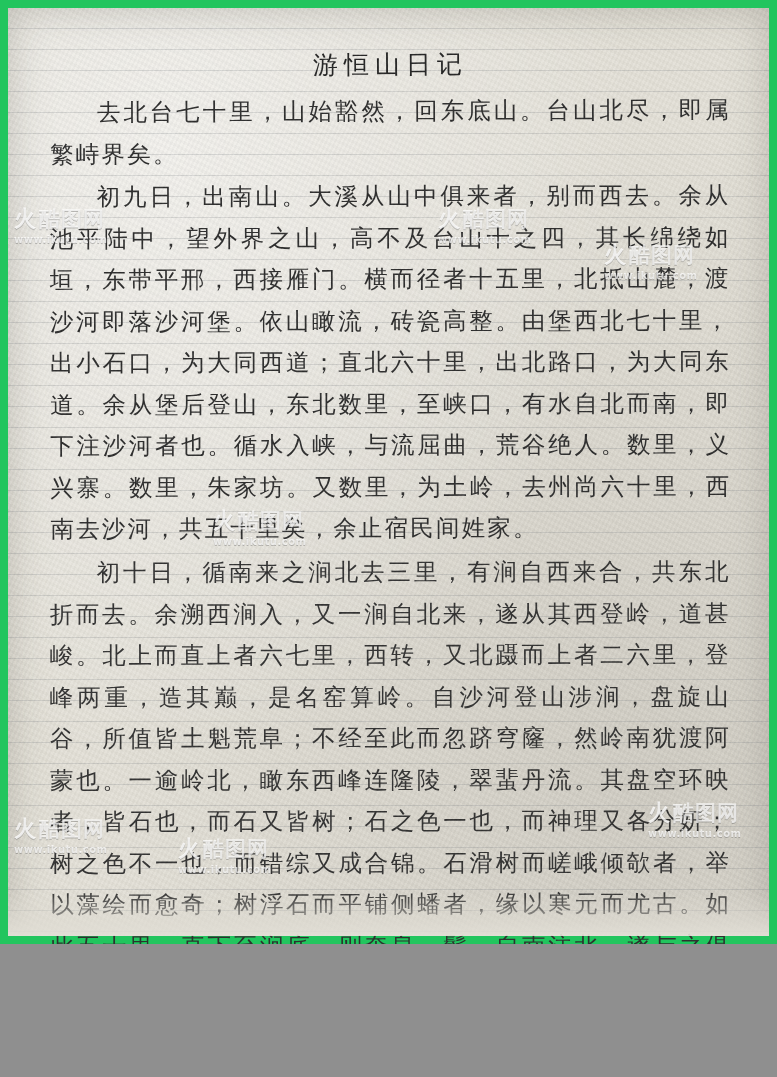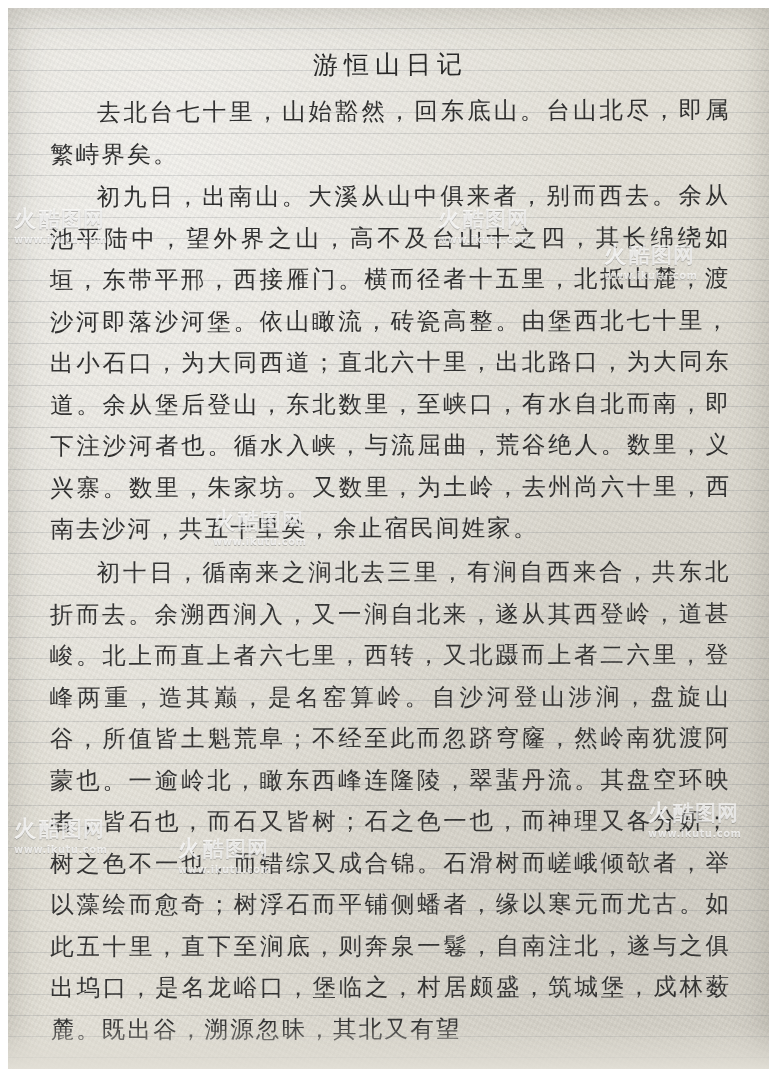--- a/index.html
+++ b/index.html
@@ -3,23 +3,23 @@
 <meta charset="utf-8">
 <style>
   html, body {
     margin: 0;
     padding: 0;
     background: #8f8f8f;
   }
   #page {
     position: relative;
     width: 777px;
-    height: 1077px;
+    height: 944px;
     overflow: hidden;
-    background: #ffffff;
+    background: #22c55e;
     font-family: "Liberation Serif", serif;
   }
   
   #paper {
     position: absolute;
     left: 8px;
     top: 8px;
     right: 8px;
     bottom: 8px;
     background: #e4e1d8;

